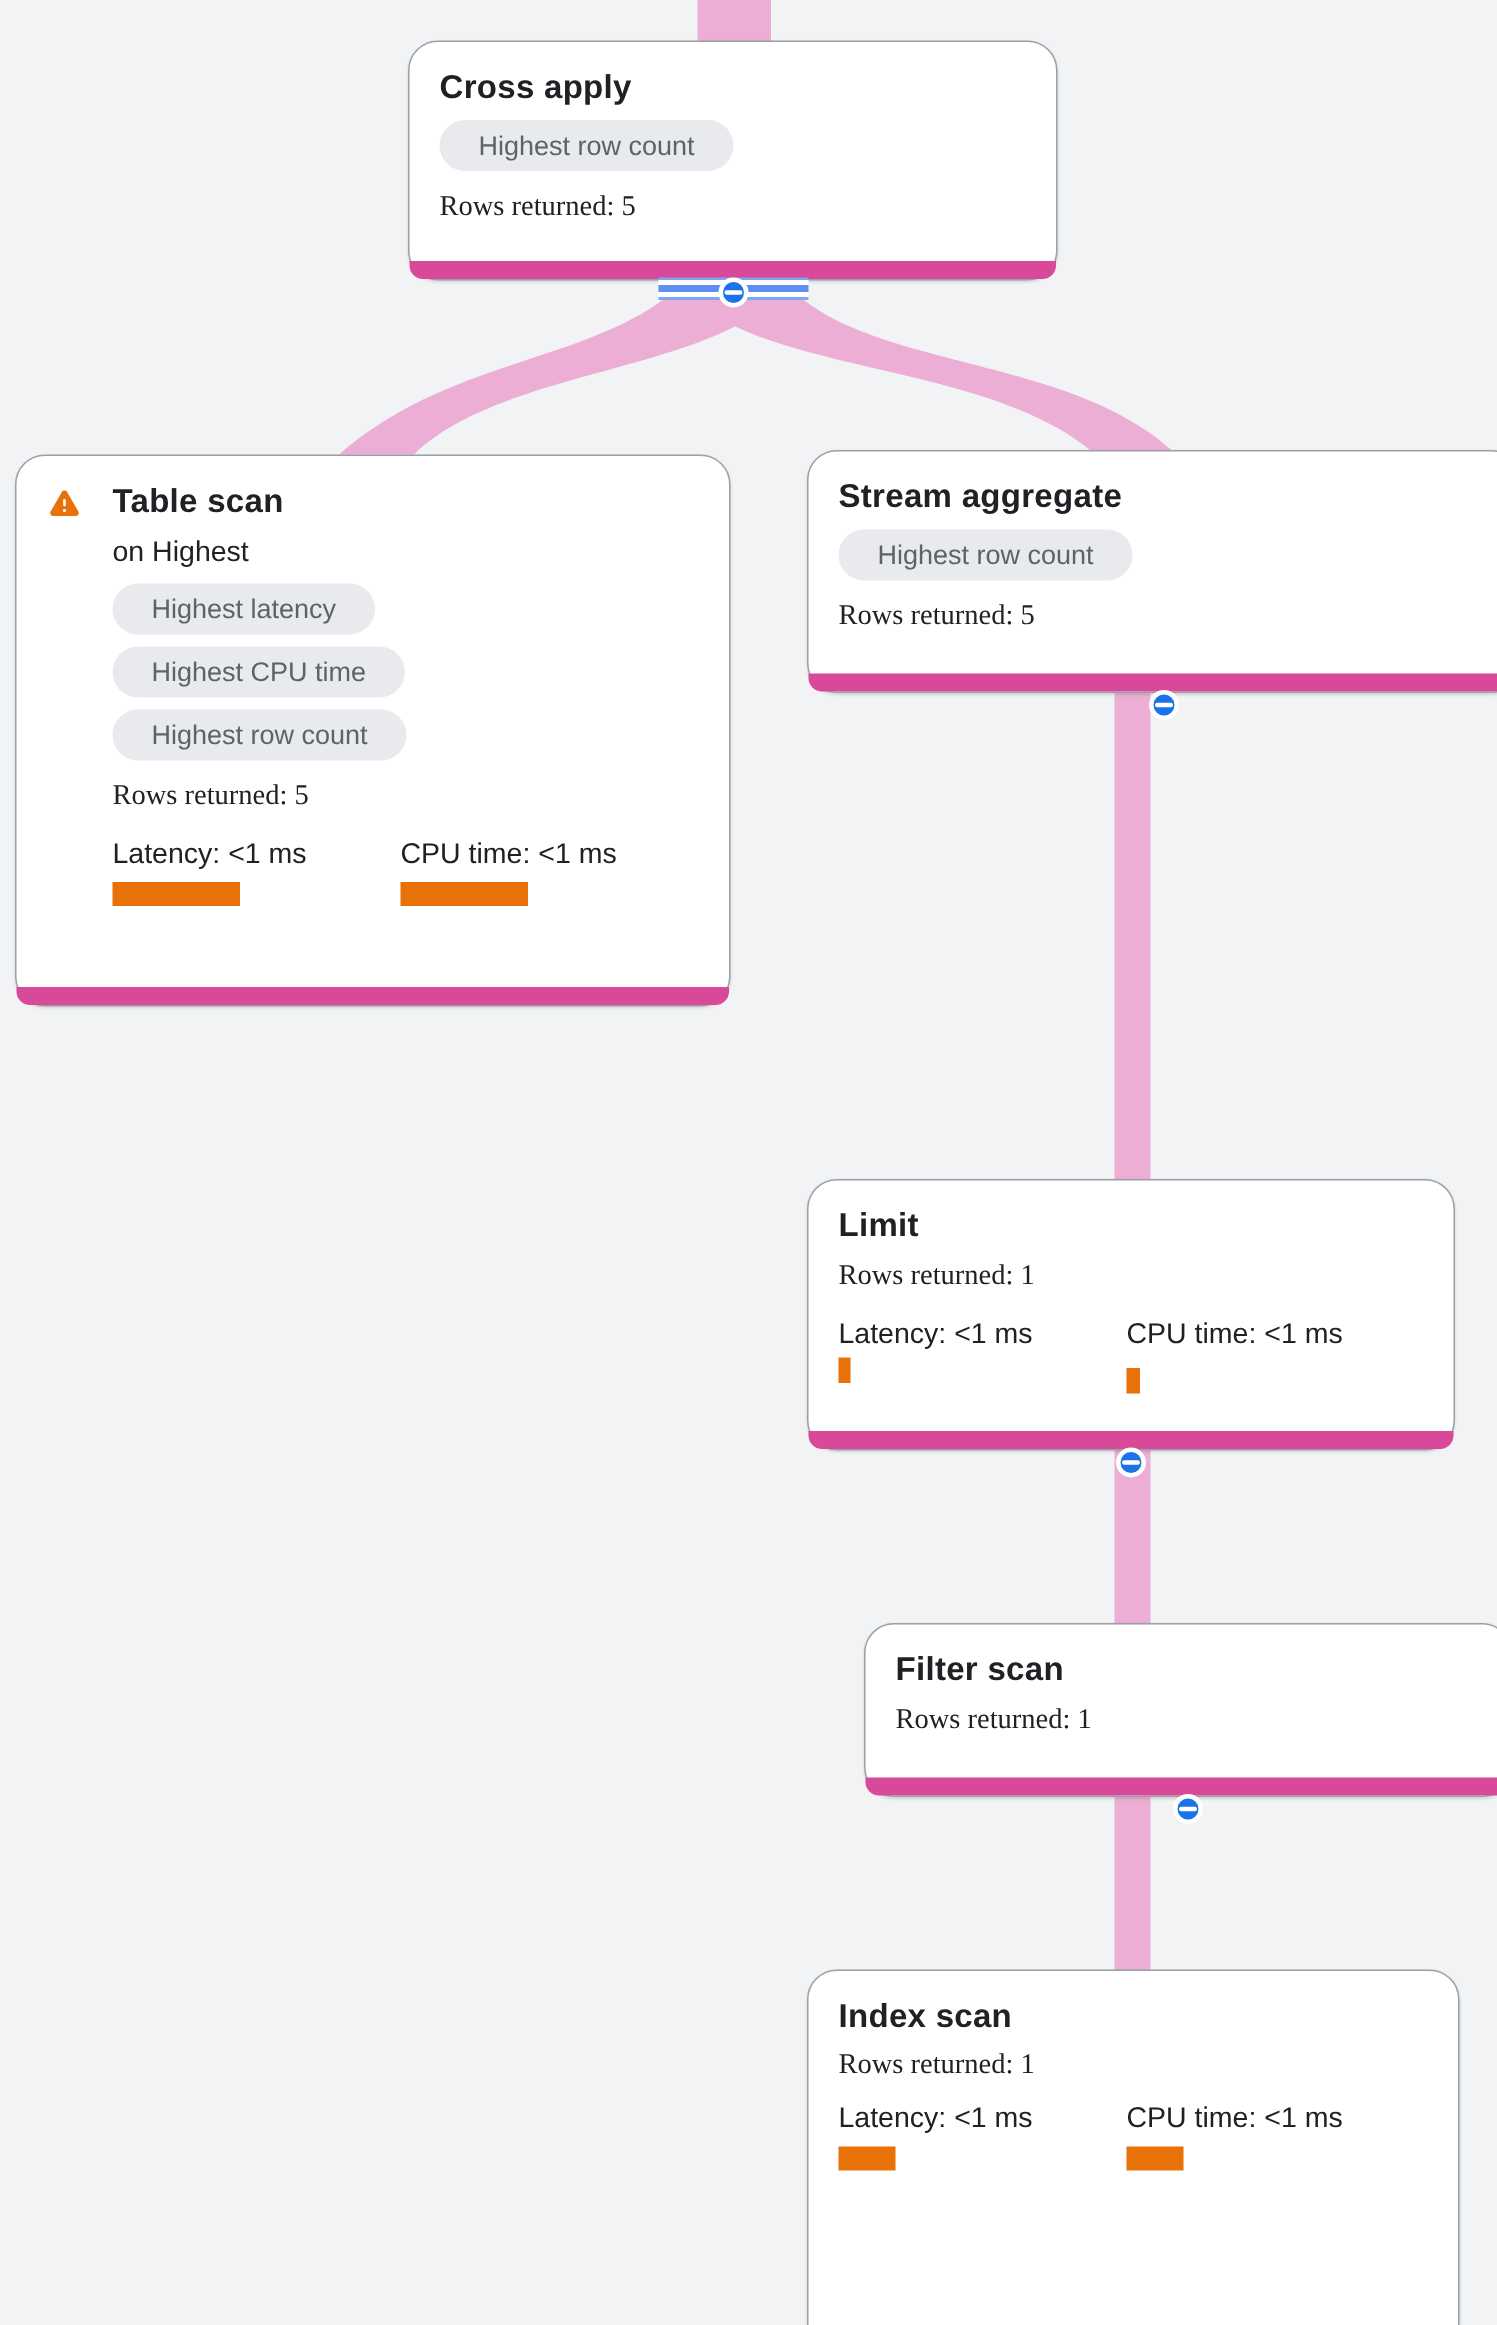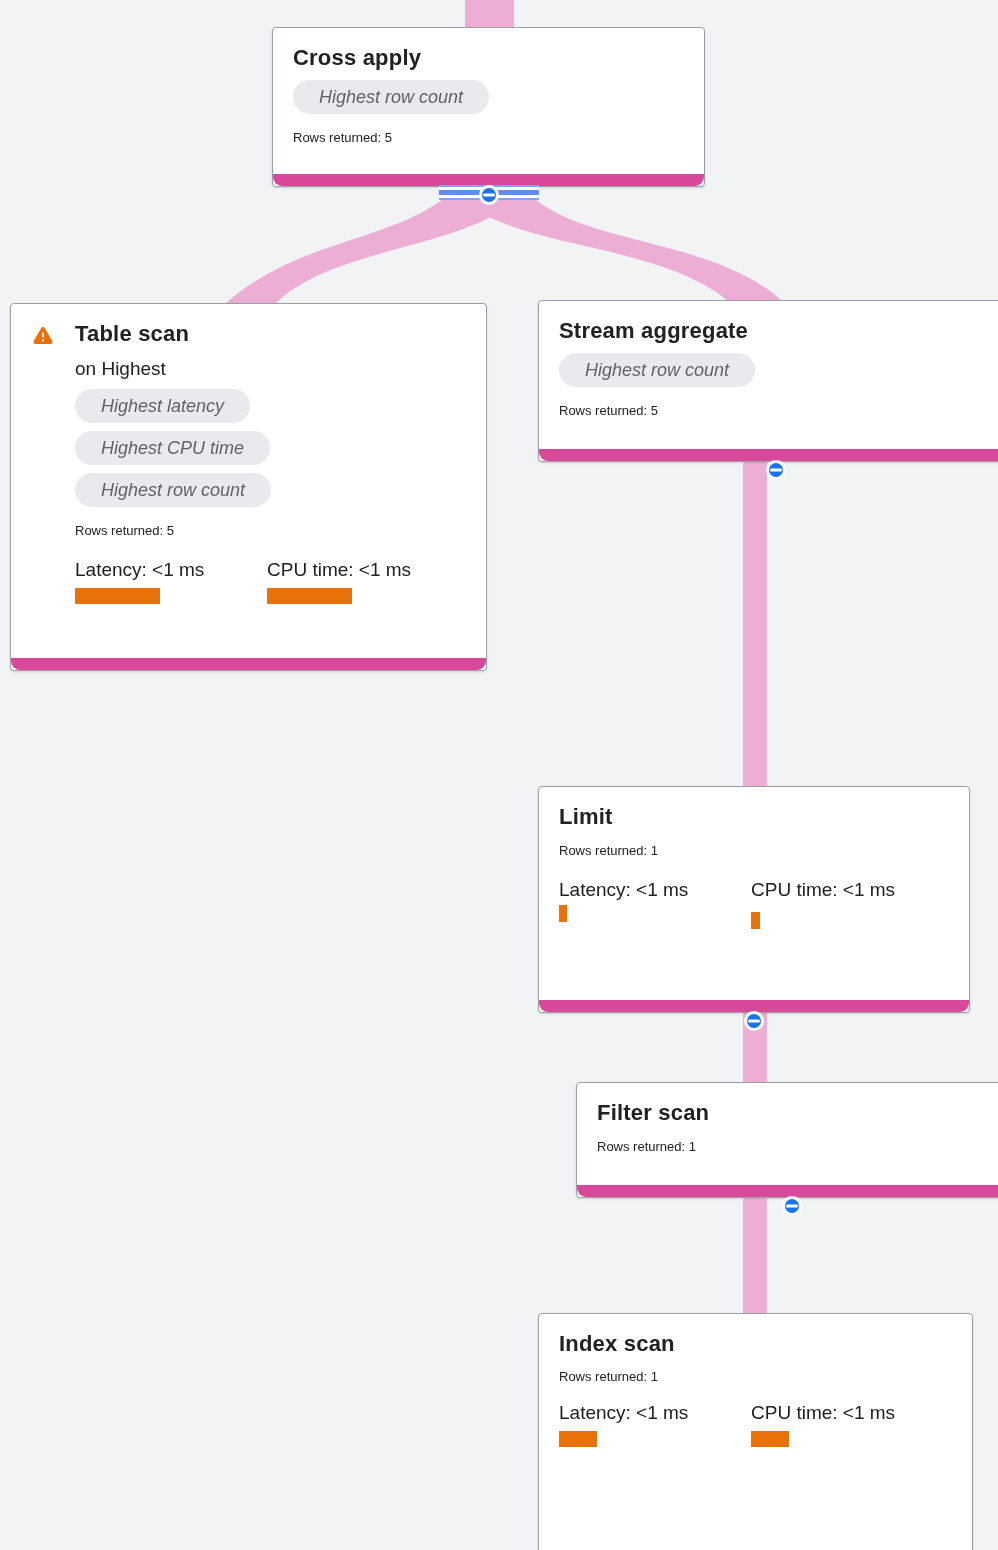--- a/index.html
+++ b/index.html
@@ -17,21 +17,21 @@
   .edges {
     position: absolute;
     left: 0; top: 0;
     z-index: 0;
   }
   .node {
     position: absolute;
     box-sizing: border-box;
     background: #ffffff;
     border: 1px solid var(--border, #9aa0a6);
-    border-radius: 4px;
+    border-radius: 20px;
     z-index: 1;
     box-shadow: 0 1px 2px rgba(60,64,67,.18);
   }
   .node-bar {
     position: absolute;
     left: 0; right: 0; bottom: 0;
     height: 12px;
     background: var(--pinkDark, #d8499a);
     border-radius: 0 0 9px 9px;
   }
@@ -50,37 +50,38 @@
     color: var(--text, #202124);
     margin-top: 9px;
     line-height: 24px;
   }
   .muted {
     font-size: 19px;
     color: var(--textMuted, #80868b);
     margin-top: 5px;
     line-height: 24px;
   }
-  .chips { margin-top: 4px; font-style: italic; }
+  .chips { margin-top: 4px; }
   .chip {
     display: table;
     background: var(--chipBg, #e8eaed);
     color: var(--chipText, #5f6368);
     font-size: 18px;
     line-height: 34px;
     padding: 0 26px;
     border-radius: 17px;
     margin-top: 8px;
     white-space: nowrap;
   }
   .rows {
-    font-size: 13px;
+    font-size: 19px;
     color: var(--text, #202124);
     margin-top: 12px;
     line-height: 24px;
+    font-family: Liberation Serif, serif;
   }
   .metrics { display: flex; margin-top: 15px; }
   .metric { width: 192px; flex: 0 0 auto; }
   .metric-label {
     font-size: 19px;
     color: var(--text, #202124);
     line-height: 24px;
     white-space: nowrap;
   }
   .metric-bar {
@@ -205,21 +206,21 @@
         <span class="chip">Highest row count</span>
       </div>
       <div class="rows">Rows returned: 5</div>
     </div>
     <div class="node-bar"></div>
     <button class="collapse-btn">
       <span class="minus-glyph"></span>
     </button>
   </div>
 
-  <div class="node" style="left:538px; top:786px; width:432px; height:227px;">
+  <div class="node" style="left:538px; top:786px; width:432px; height:181px;">
     <div class="node-content">
       <div class="title">Limit</div>
       <div class="rows" style="margin-top:8px;">Rows returned: 1</div>
       <div class="metrics">
         <div class="metric">
           <div class="metric-label">Latency: &lt;1 ms</div>
           <div class="metric-bar" style="height: 17px; margin-top: 3px; width: 8px;"></div>
         </div>
         <div class="metric">
           <div class="metric-label">CPU time: &lt;1 ms</div>

